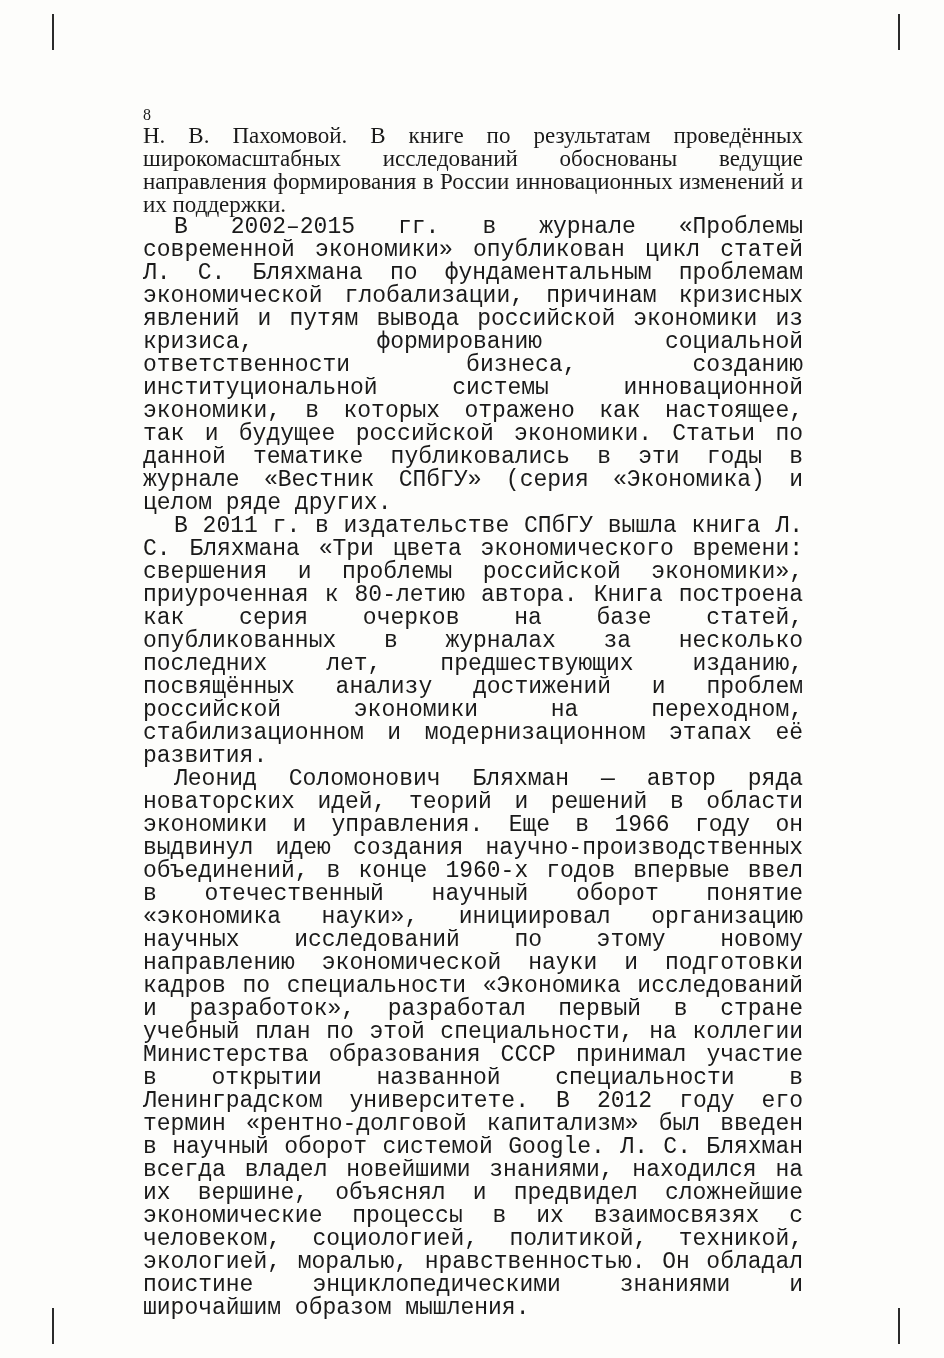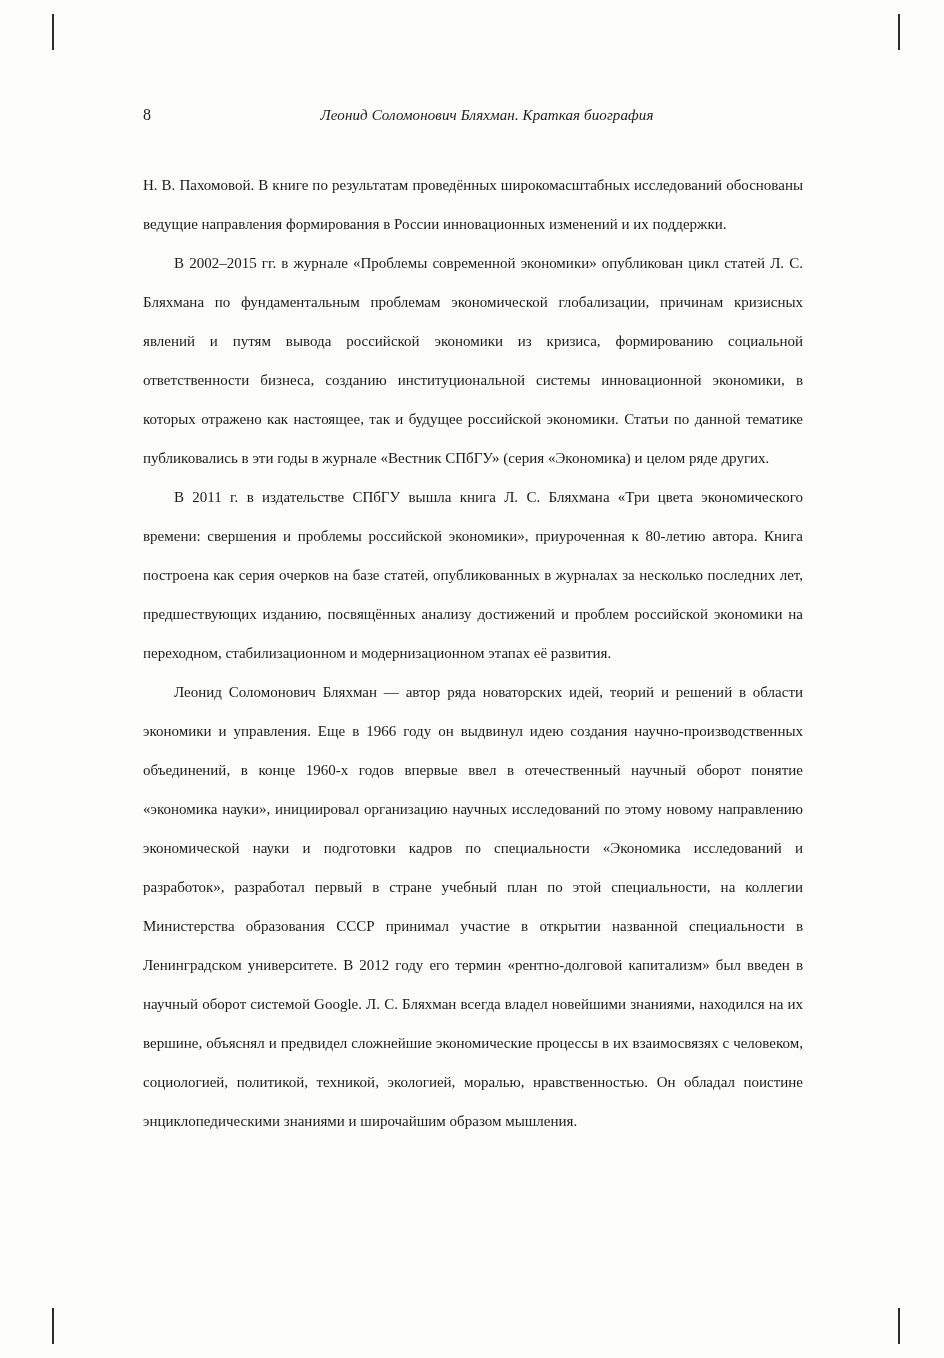--- a/index.html
+++ b/index.html
@@ -50,53 +50,52 @@
     flex: 0 0 36px;
   }
   .head-title {
     flex: 1 1 auto;
     text-align: center;
     letter-spacing: 0.1px;
     padding-right: 8px;
   }
 
   .body-text {
-    margin-top: 42px;
-    font-size: 15px;
-    line-height: 39px;
+    font-size: 23px;
+    line-height: 23px;
     text-align: justify;
     text-justify: inter-word;
     hyphens: manual;
   }
   .body-text p {
     margin: 0;
     text-indent: 0;
   }
   .body-text p.indent {
     text-indent: 31px;
+    font-family: Liberation Mono, monospace;
   }
   .body-text p + p {
     margin-top: 0;
   }
 </style>
 </head>
 <body>
 
 <div class="page">
 
   <div class="crop-mark crop-tl"></div>
   <div class="crop-mark crop-tr"></div>
   <div class="crop-mark crop-bl"></div>
   <div class="crop-mark crop-br"></div>
 
   <div class="content">
 
     <div class="running-head">
       <span class="folio">8</span>
-      <span class="head-title">Леонид Соломонович Бляхман. Краткая биография</span>
     </div>
 
     <div class="body-text">
       <p>Н. В. Пахомовой. В книге по результатам проведённых широкомасштабных исследований обоснованы ведущие направления формирования в России инновационных изменений и их поддержки.</p>
       <p class="indent">В 2002–2015 гг. в журнале «Проблемы современной экономики» опубликован цикл статей Л. С. Бляхмана по фундаментальным проблемам экономической глобализации, причинам кризисных явлений и путям вывода российской экономики из кризиса, формированию социальной ответственности бизнеса, созданию институциональной системы инновационной экономики, в которых отражено как настоящее, так и будущее российской экономики. Статьи по данной тематике публиковались в эти годы в журнале «Вестник СПбГУ» (серия «Экономика) и целом ряде других.</p>
       <p class="indent">В 2011 г. в издательстве СПбГУ вышла книга Л. С. Бляхмана «Три цвета экономического времени: свершения и проблемы российской экономики», приуроченная к 80-летию автора. Книга построена как серия очерков на базе статей, опубликованных в журналах за несколько последних лет, предшествующих изданию, посвящённых анализу достижений и проблем российской экономики на переходном, стабилизационном и модернизационном этапах её развития.</p>
       <p class="indent">Леонид Соломонович Бляхман — автор ряда новаторских идей, теорий и решений в области экономики и управления. Еще в 1966 году он выдвинул идею создания научно-производственных объединений, в конце 1960-х годов впервые ввел в отечественный научный оборот понятие «экономика науки», инициировал организацию научных исследований по этому новому направлению экономической науки и подготовки кадров по специальности «Экономика исследований и разработок», разработал первый в стране учебный план по этой специальности, на коллегии Министерства образования СССР принимал участие в открытии названной специальности в Ленинградском университете. В 2012 году его термин «рентно-долговой капитализм» был введен в научный оборот системой Google. Л. С. Бляхман всегда владел новейшими знаниями, находился на их вершине, объяснял и предвидел сложнейшие экономические процессы в их взаимосвязях с человеком, социологией, политикой, техникой, экологией, моралью, нравственностью. Он обладал поистине энциклопедическими знаниями и широчайшим образом мышления.</p>
     </div>
 
   </div>

